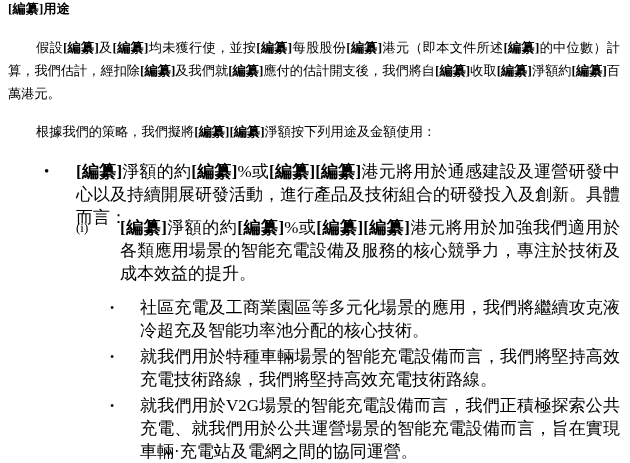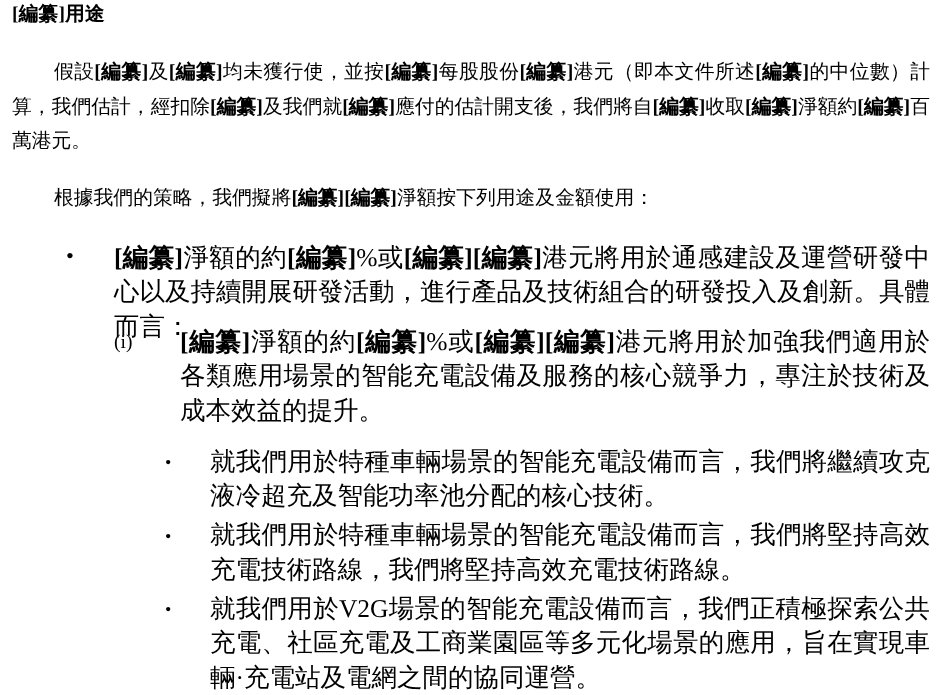--- a/index.html
+++ b/index.html
@@ -118,26 +118,26 @@
     <span class="bullet-text"><b>[編纂]</b>淨額的約<b>[編纂]</b>%或<b>[編纂]</b><b>[編纂]</b>港元將用於通感建設及運營研發中心以及持續開展研發活動，進行產品及技術組合的研發投入及創新。具體而言：</span>
   </div>
 
   <div class="bullet-row roman">
     <span class="bullet-mark">(i)</span>
     <span class="bullet-text"><b>[編纂]</b>淨額的約<b>[編纂]</b>%或<b>[編纂]</b><b>[編纂]</b>港元將用於加強我們適用於各類應用場景的智能充電設備及服務的核心競爭力，專注於技術及成本效益的提升。</span>
   </div>
 
   <div class="bullet-row lvl2 lvl2-a">
     <span class="bullet-mark">•</span>
-    <span class="bullet-text">就我們用於特種車輛場景的智能充電設備而言，我們將繼續攻克液冷超充及智能功率池分配的核心技術。</span>
+    <span class="bullet-text">社區充電及工商業園區等多元化場景的應用，我們將繼續攻克液冷超充及智能功率池分配的核心技術。</span>
   </div>
 
   <div class="bullet-row lvl2 lvl2-b">
     <span class="bullet-mark">•</span>
     <span class="bullet-text">就我們用於特種車輛場景的智能充電設備而言，我們將堅持高效充電技術路線，我們將堅持高效充電技術路線。</span>
   </div>
 
   <div class="bullet-row lvl2 lvl2-c">
     <span class="bullet-mark">•</span>
-    <span class="bullet-text">就我們用於V2G場景的智能充電設備而言，我們正積極探索公共充電、社區充電及工商業園區等多元化場景的應用，旨在實現車輛·充電站及電網之間的協同運營。</span>
+    <span class="bullet-text">就我們用於V2G場景的智能充電設備而言，我們正積極探索公共充電、就我們用於公共運營場景的智能充電設備而言，旨在實現車輛·充電站及電網之間的協同運營。</span>
   </div>
 
 </div>
 
 </body></html>

